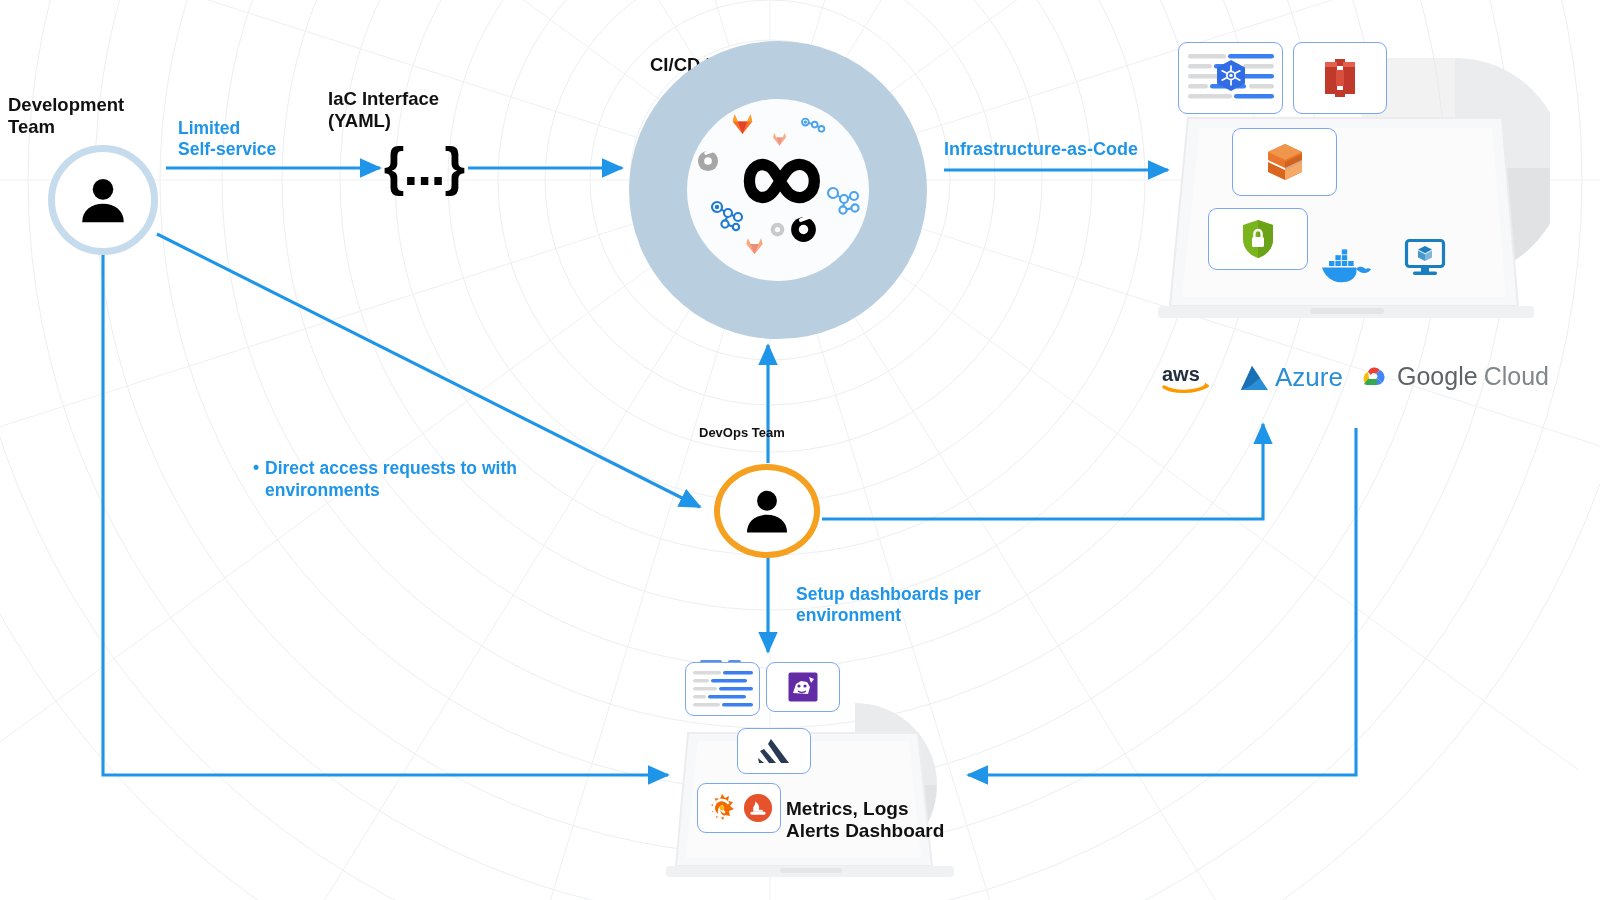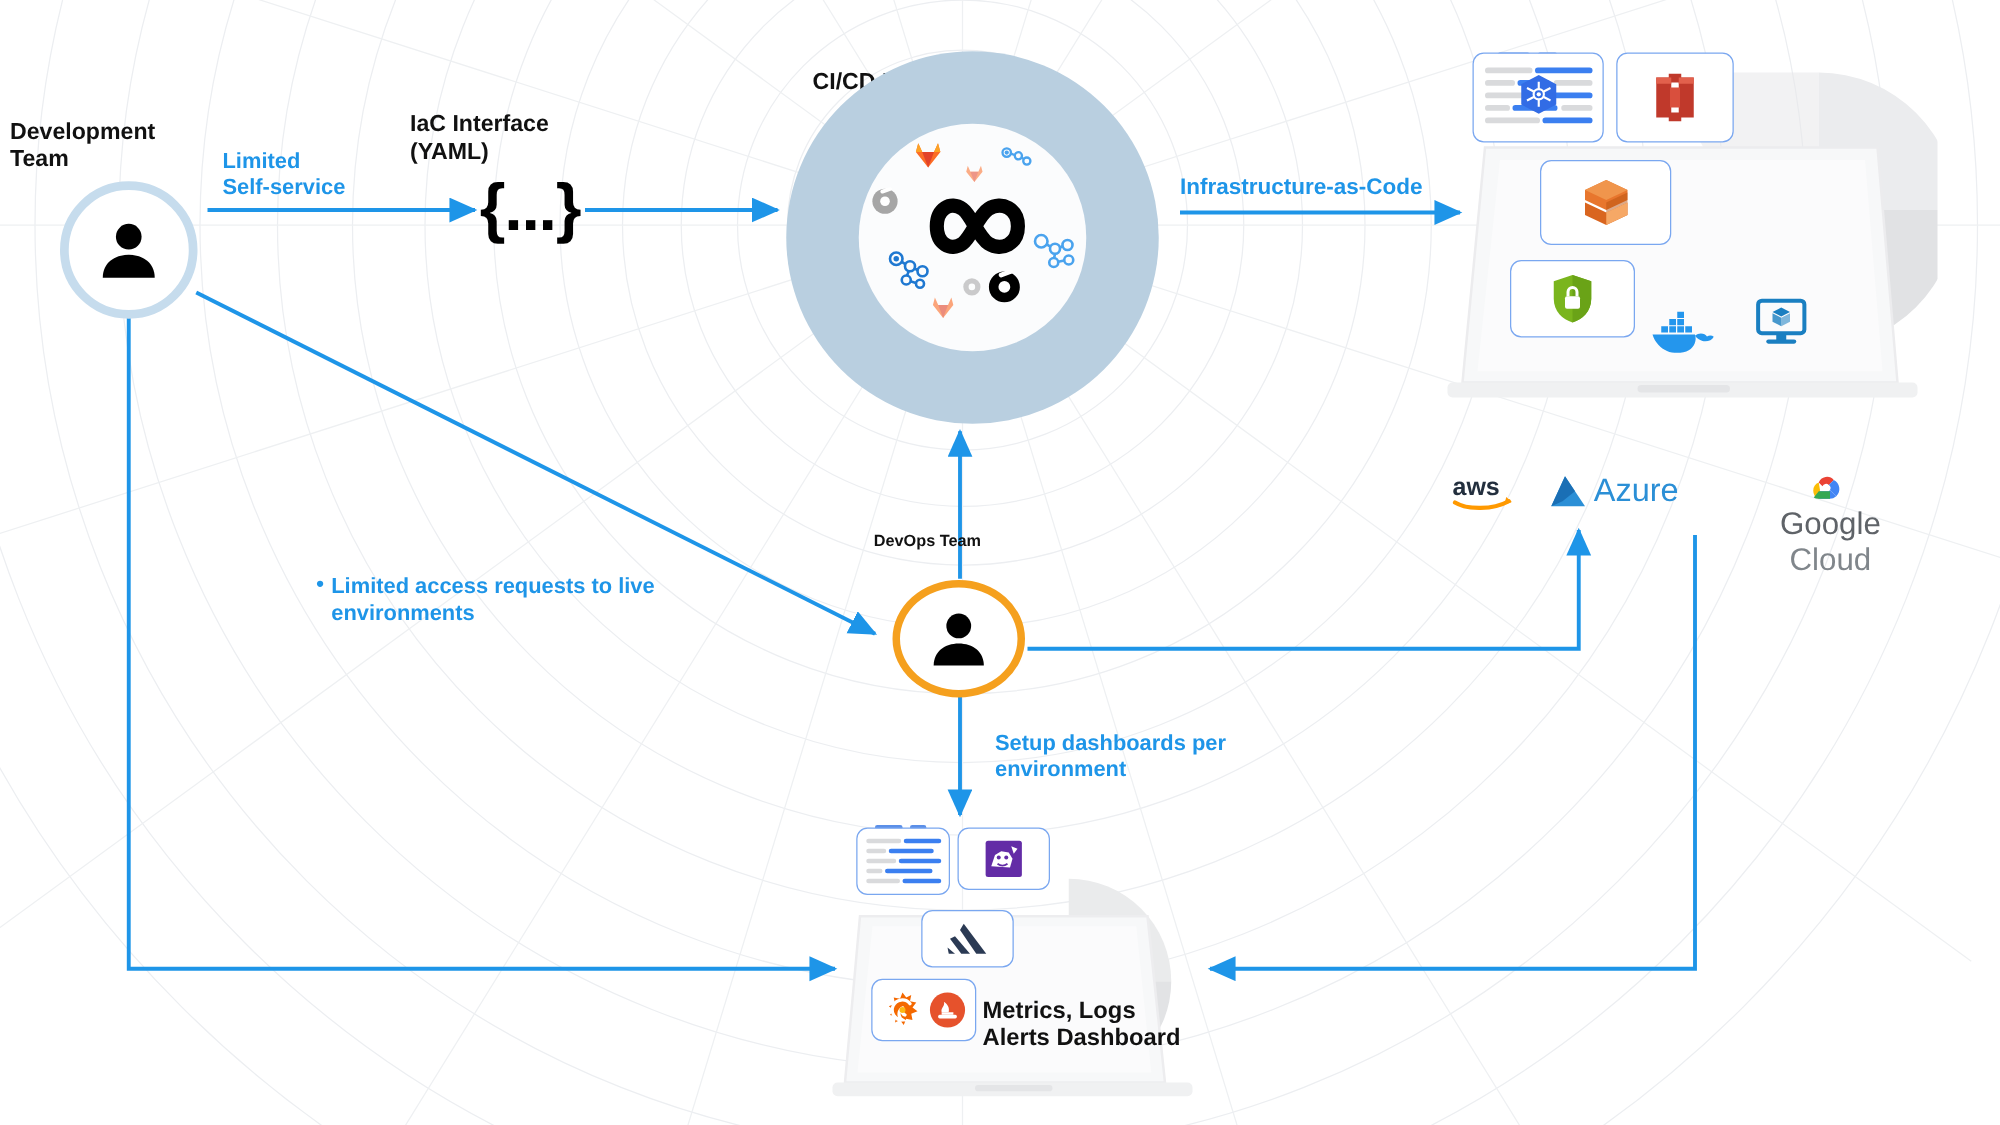--- a/index.html
+++ b/index.html
@@ -55,21 +55,21 @@
   .pipe-icon { position:absolute; }
 
   .laptop { position:absolute; }
   .card {
     position:absolute;
     background:#ffffff;
     border:1.6px solid #7aa7f0;
     border-radius:9px;
     display:flex; align-items:center; justify-content:center;
   }
-  .cloudlogo { position:absolute; display:flex; align-items:center;margin-top:15px; }
+  .cloudlogo { position:absolute; display:flex; align-items:center; }
   .cloudlogo .txt { font-weight:400; }
 
   .bullets {
     position:absolute;
     color:#1e95e8;
     font-weight:700;
     font-size:17.5px;
     line-height:1.28;
   }
   .bullets ul { margin:0; padding:0 0 0 13px; list-style:none; }
@@ -367,21 +367,21 @@
   </div>
 
   <div class="cloudlogo" style="left:1238px; top:362px;">
     <svg width="34" height="28" viewBox="0 0 34 28">
       <path d="M14,2 L30,26 L3,26 Z" fill="#2b8fd6"></path>
       <path d="M14,2 L22,14 L12,22 L3,26 Z" fill="#1a6fb5"></path>
     </svg>
     <span class="txt" style="font-size:26px; color:#2b8fd6; margin-left:3px;">Azure</span>
   </div>
 
-  <div class="cloudlogo" style="left:1418px; top:362px;flex-direction:column;">
+  <div class="cloudlogo" style="left:1357px; top:362px;">
     <svg width="34" height="28" viewBox="0 0 34 28">
       <path d="M11,9 a7,7 0 0 1 12,-2 l-4,4 a3,3 0 0 0 -5,1 Z" fill="#ea4335"></path>
       <path d="M23,7 a8,8 0 0 1 2,13 l-5,-5 a3,3 0 0 0 -1,-4 Z" fill="#4285f4"></path>
       <path d="M25,20 a8,8 0 0 1 -6,2 h-8 l0,-6 h8 a3,3 0 0 0 1,-1 Z" fill="#4285f4"></path>
       <path d="M11,22 a7,7 0 0 1 0,-13 l1,6 a2,2 0 0 0 0,1 Z" fill="#fbbc05"></path>
       <path d="M11,16 h9 l0,6 h-9 a7,7 0 0 1 -4,-1 Z" fill="#34a853"></path>
     </svg>
     <span class="txt" style="font-size:25px; color:#5f6368; font-weight:500; margin-left:6px;">Google</span>
     <span class="txt" style="font-size:25px; color:#80868b; margin-left:6px;">Cloud</span>
   </div>
@@ -391,21 +391,21 @@
 
   <div class="avatar" style="left:714px; top:464px; width:106px; height:94px; border:6px solid #f5a01e; border-radius:50%;">
     <svg width="56" height="56" viewBox="0 0 24 24">
       <circle cx="12" cy="7.6" r="4.25" fill="#000"></circle>
       <path d="M3.4 21.2 C3.4 16.4 7.2 13.6 12 13.6 C16.8 13.6 20.6 16.4 20.6 21.2 Z" fill="#000"></path>
     </svg>
   </div>
 
   <div class="bullets" style="left:252px; top:457px; width:360px;">
     <ul>
-      <li>Limited access requests to live environments</li>
+      <li>Direct access requests to with environments</li>
     </ul>
   </div>
 
   <div class="label blue" style="left:796px; top:584px; width:260px; font-size:17.5px;">Setup dashboards per
 environment</div>
 
   <svg class="laptop" style="left:660px; top:648px;" width="340" height="240" viewBox="0 0 340 240">
     <g>
       <path d="M195,55 a82,82 0 0 1 82,82 L195,137 Z" fill="#eaebec"></path>
       <path d="M277,137 a82,82 0 0 1 -82,82 L195,137 Z" fill="#e2e3e5"></path>

